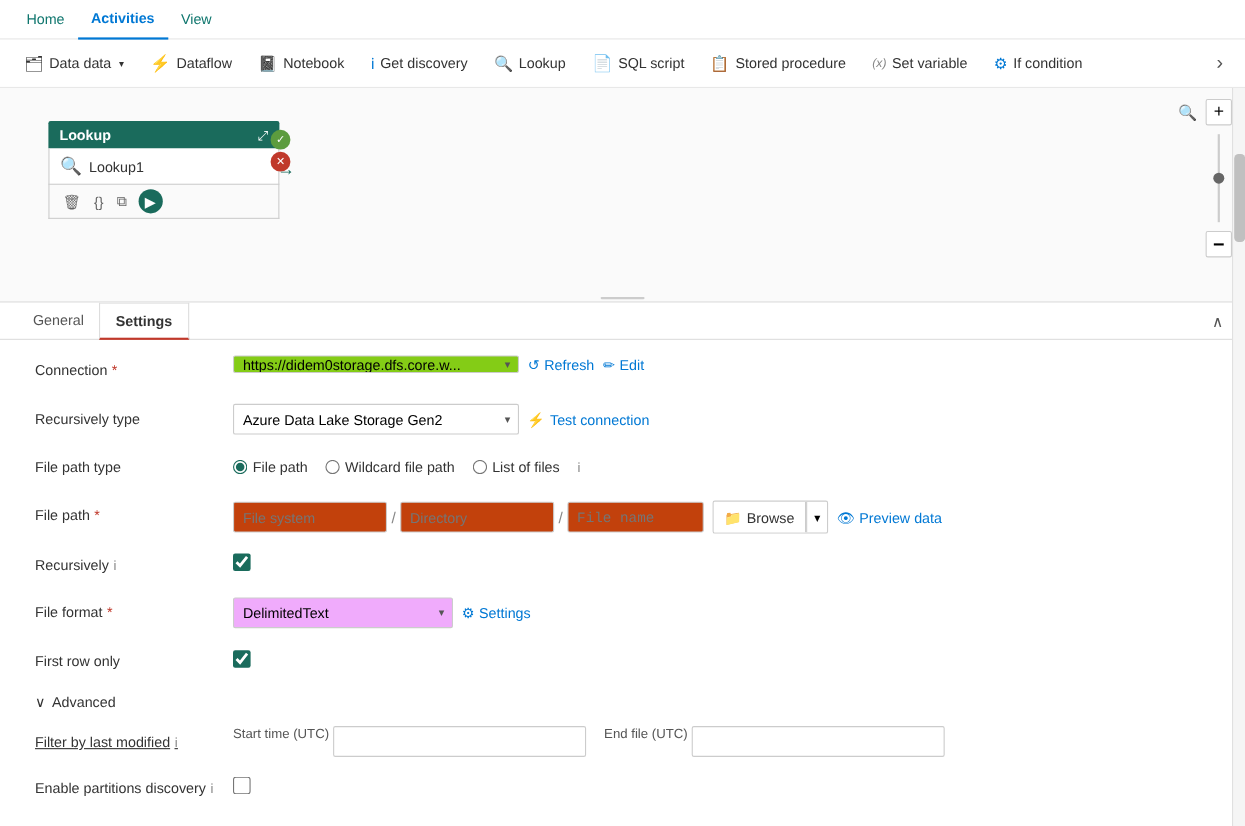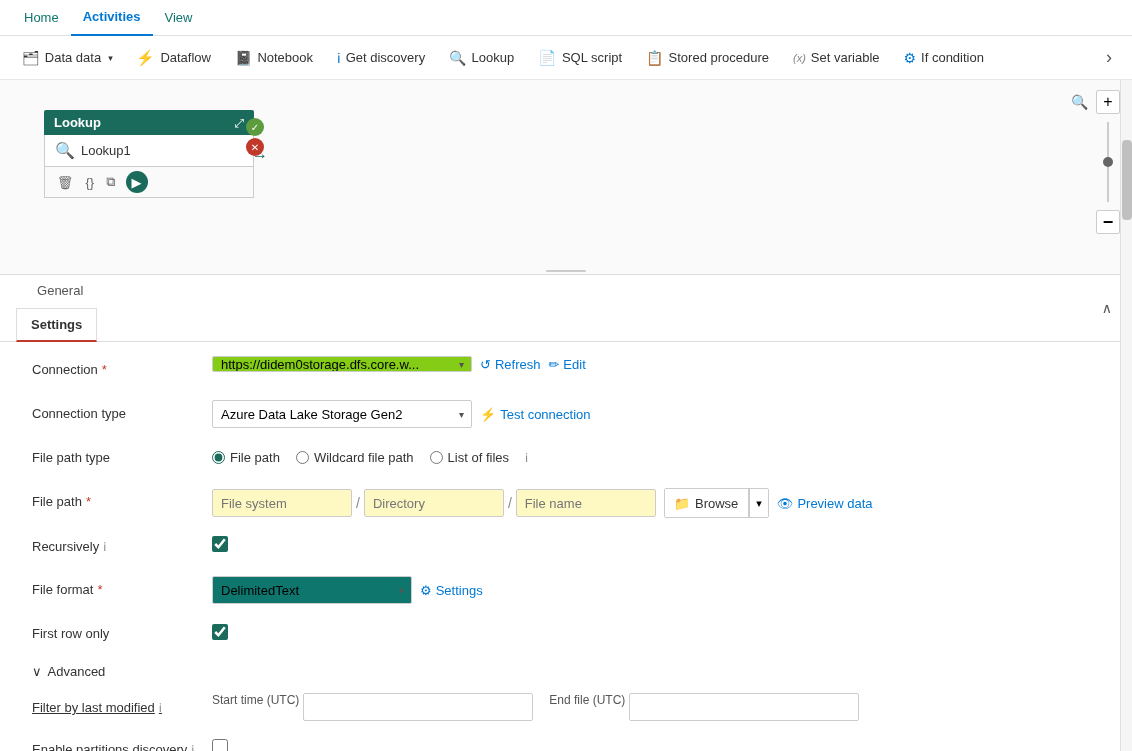--- a/index.html
+++ b/index.html
@@ -60,21 +60,21 @@
 
     .action-link { color: #0078d4; background: none; border: none; cursor: pointer; font-size: 13px; display: flex; align-items: center; gap: 4px; }
 
     
     .radio-group { display: flex; align-items: center; gap: 16px; padding-top: 5px; }
     .radio-item { display: flex; align-items: center; gap: 5px; cursor: pointer; }
     .radio-item input[type="radio"] { cursor: pointer; accent-color: #1a6b5c; }
 
     
     .filepath-inputs { display: flex; align-items: center; gap: 4px; }
-    .filepath-inputs input { border: 1px solid #ccc; padding: 4px 8px; font-size: 13px; height: 28px; border-radius: 2px; background: #fef9c3; }
+    .filepath-inputs input { border: 1px solid #ccc; padding: 4px 8px; font-size: 13px; height: 28px; border-radius: 2px; background: #c2410c; }
     .filepath-separator { color: #888; font-size: 14px; }
     .browse-btn { display: flex; align-items: center; gap: 4px; border: 1px solid #ccc; background: #fff; padding: 4px 10px; cursor: pointer; height: 28px; border-radius: 2px; font-size: 13px; color: #333; }
     .browse-chevron { border: none; background: none; cursor: pointer; border-left: 1px solid #ccc; height: 28px; padding: 0 6px; font-size: 11px; }
     .preview-btn { color: #0078d4; background: none; border: none; cursor: pointer; font-size: 13px; display: flex; align-items: center; gap: 4px; }
 
     
     .checkbox-wrap { padding-top: 4px; }
     .checkbox-wrap input[type="checkbox"] { accent-color: #1a6b5c; width: 16px; height: 16px; cursor: pointer; }
 
     
@@ -185,21 +185,21 @@
     </div>
 
     <div style="position:absolute; bottom:0; left:50%; transform:translateX(-50%); width:40px; height:6px; display:flex; align-items:center; justify-content:center;">
       <div style="width:40px; height:2px; background:#ccc; border-radius:2px;"></div>
     </div>
   </div>
 
   <div class="bottom-panel">
 
     <div class="tabs-bar">
-      <div style="display:flex; align-items:flex-end;flex-direction:column;">
+      <div style="display:flex; align-items:flex-start;">
         <div class="tab">General</div>
         <div class="tab active">Settings</div>
       </div>
       <button class="tab-collapse">∧</button>
     </div>
 
     <div class="settings-form">
 
       <div class="form-row">
         <div class="form-label">
@@ -219,21 +219,21 @@
           </button>
           <button class="action-link">
             <span style="font-size:13px; color:#0078d4;">✏</span>
             <span>Edit</span>
           </button>
         </div>
       </div>
 
       <div class="form-row">
         <div class="form-label">
-          <span>Connection type</span>
+          <span>Recursively type</span>
         </div>
         <div class="form-control-area">
           <div style="position:relative; width:260px;">
             <select style="width:260px; height:28px; border:1px solid #ccc; padding:0 24px 0 8px; font-size:13px; appearance:none; background:#fff; border-radius:2px;">
               <option>Azure Data Lake Storage Gen2</option>
             </select>
             <span style="position:absolute; right:8px; top:50%; transform:translateY(-50%); font-size:10px; color:#555; pointer-events:none;">▾</span>
           </div>
           <button class="action-link">
             <span style="font-size:13px;">⚡</span>
@@ -269,21 +269,21 @@
         <div class="form-label">
           <span>File path</span>
           <span class="required">*</span>
         </div>
         <div class="form-control-area">
           <div class="filepath-inputs">
             <input type="text" class="form-input" style="width: 140px;" placeholder="File system">
             <span class="filepath-separator">/</span>
             <input type="text" class="form-input" style="width: 140px;" placeholder="Directory">
             <span class="filepath-separator">/</span>
-            <input type="text" class="form-input" style="width: 140px;" placeholder="File name">
+            <input type="text" class="form-input" style="width: 124px; font-family: Liberation Mono, monospace;" placeholder="File name">
           </div>
           <div style="display:flex; align-items:center; border:1px solid #ccc; border-radius:2px; overflow:hidden;">
             <button class="browse-btn" style="border:none; border-right:1px solid #ccc; border-radius:0;">
               <span>📁</span>
               <span>Browse</span>
             </button>
             <button class="browse-chevron">▾</button>
           </div>
           <button class="preview-btn">
             <span>👁</span>
@@ -302,21 +302,21 @@
         </div>
       </div>
 
       <div class="form-row">
         <div class="form-label">
           <span>File format</span>
           <span class="required">*</span>
         </div>
         <div class="form-control-area">
           <div style="position:relative;">
-            <select style="width:200px; height:28px; border:1px solid #ccc; padding:0 24px 0 8px; font-size:13px; appearance:none; background:#0f766e; border-radius:2px;">
+            <select style="width:200px; height:28px; border:1px solid #ccc; padding:0 24px 0 8px; font-size:13px; appearance:none; background:#f0abfc; border-radius:2px;">
               <option>DelimitedText</option>
             </select>
             <span style="position:absolute; right:8px; top:50%; transform:translateY(-50%); font-size:10px; color:#555; pointer-events:none;">▾</span>
           </div>
           <button class="action-link">
             <span style="font-size:13px;">⚙</span>
             <span>Settings</span>
           </button>
         </div>
       </div>

